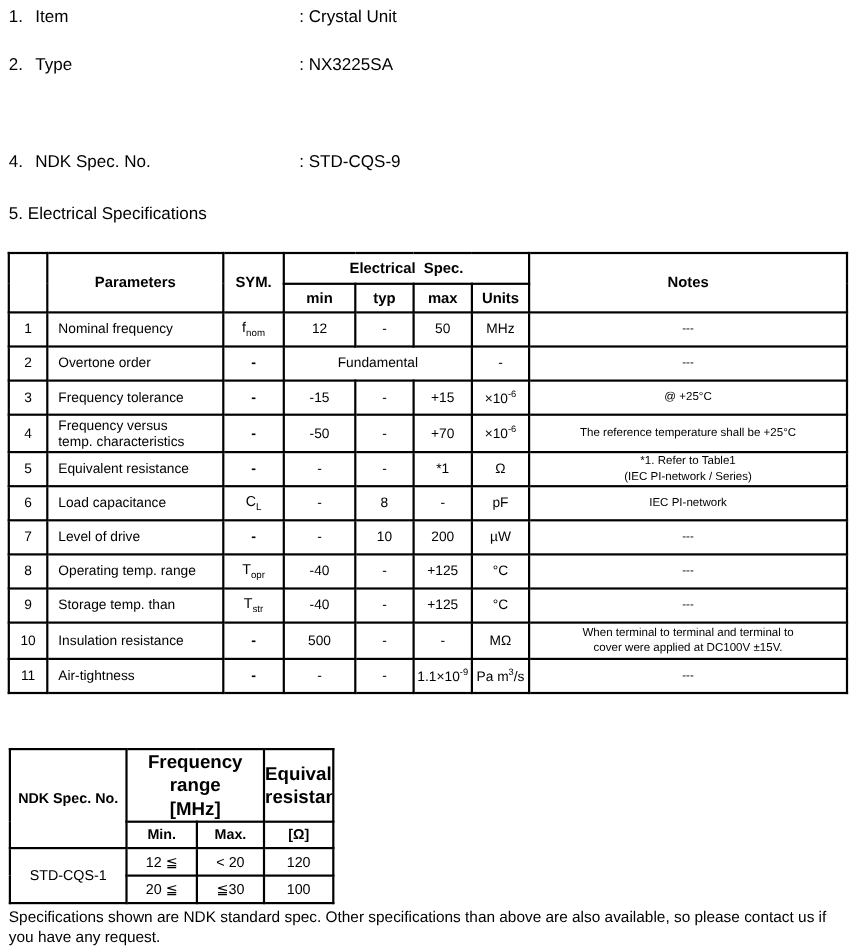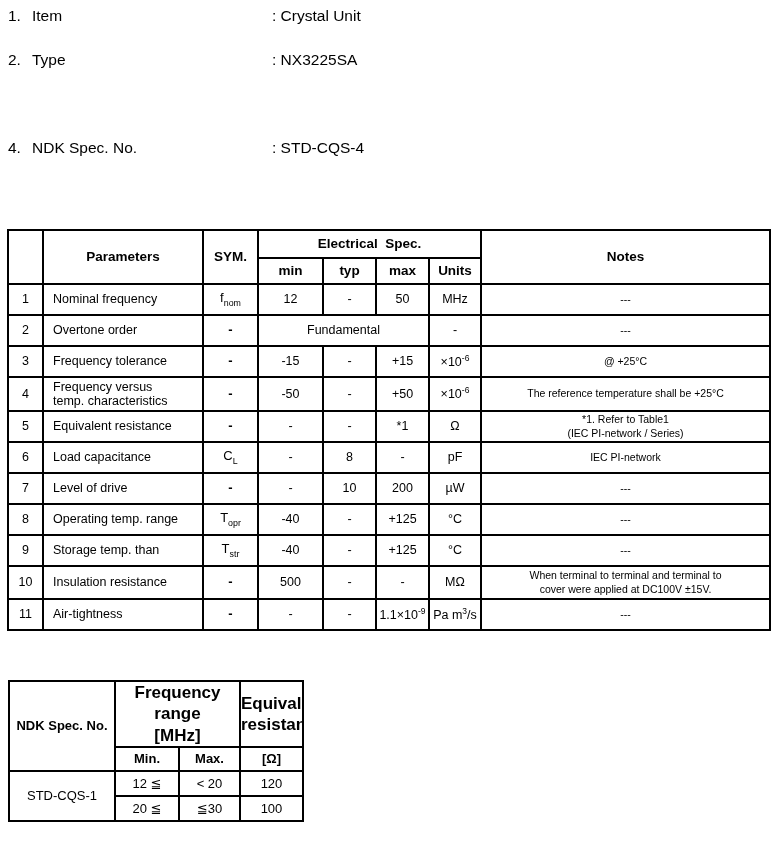--- a/index.html
+++ b/index.html
@@ -58,23 +58,24 @@
   <div class="top-row" style="top:7px">
     <span class="no">1.</span><span>Item</span>
     <span class="val">: Crystal Unit</span>
   </div>
   <div class="top-row" style="top:51px">
     <span class="no">2.</span><span>Type</span>
     <span class="val">: NX3225SA</span>
   </div>
   <div class="top-row" style="top:139px">
     <span class="no">4.</span><span>NDK Spec. No.</span>
-    <span class="val">: STD-CQS-4</span>
+    <span class="val">: STD-CQS-9</span>
   </div>
 
+  <div class="section-title">5. Electrical Specifications</div>
 
   <table class="spec-table">
     <colgroup>
       <col style="width:35px">
         <col style="width:160px">
         <col style="width:55px">
       <col style="width:65px">
         <col style="width:53px">
         <col style="width:53px">
       <col style="width:52px">
@@ -124,21 +125,21 @@
           <td class="c-units">×10<sup>-6</sup></td>
           <td class="c-notes">@ +25°C</td>
         </tr>
         <tr>
           <td class="c-no">4</td>
           <td class="c-param">Frequency versus
 temp. characteristics</td>
           <td class="c-sym bolddash">-</td>
           <td class="c-min">-50</td>
           <td class="c-typ">-</td>
-          <td class="c-max">+50</td>
+          <td class="c-max">+70</td>
           <td class="c-units">×10<sup>-6</sup></td>
           <td class="c-notes">The reference temperature shall be +25°C</td>
         </tr>
         <tr>
           <td class="c-no">5</td>
           <td class="c-param">Equivalent resistance</td>
           <td class="c-sym bolddash">-</td>
           <td class="c-min">-</td>
           <td class="c-typ">-</td>
           <td class="c-max">*1</td>
@@ -240,14 +241,15 @@
           <td>120</td>
         </tr>
         <tr>
           <td>20 ≦</td>
           <td>≦30</td>
           <td>100</td>
         </tr>
       </tbody>
   </table>
 
+  <div class="footer">Specifications shown are NDK standard spec. Other specifications than above are also available, so please contact us if you have any request.</div>
 
 </div>
 
 </body></html>

